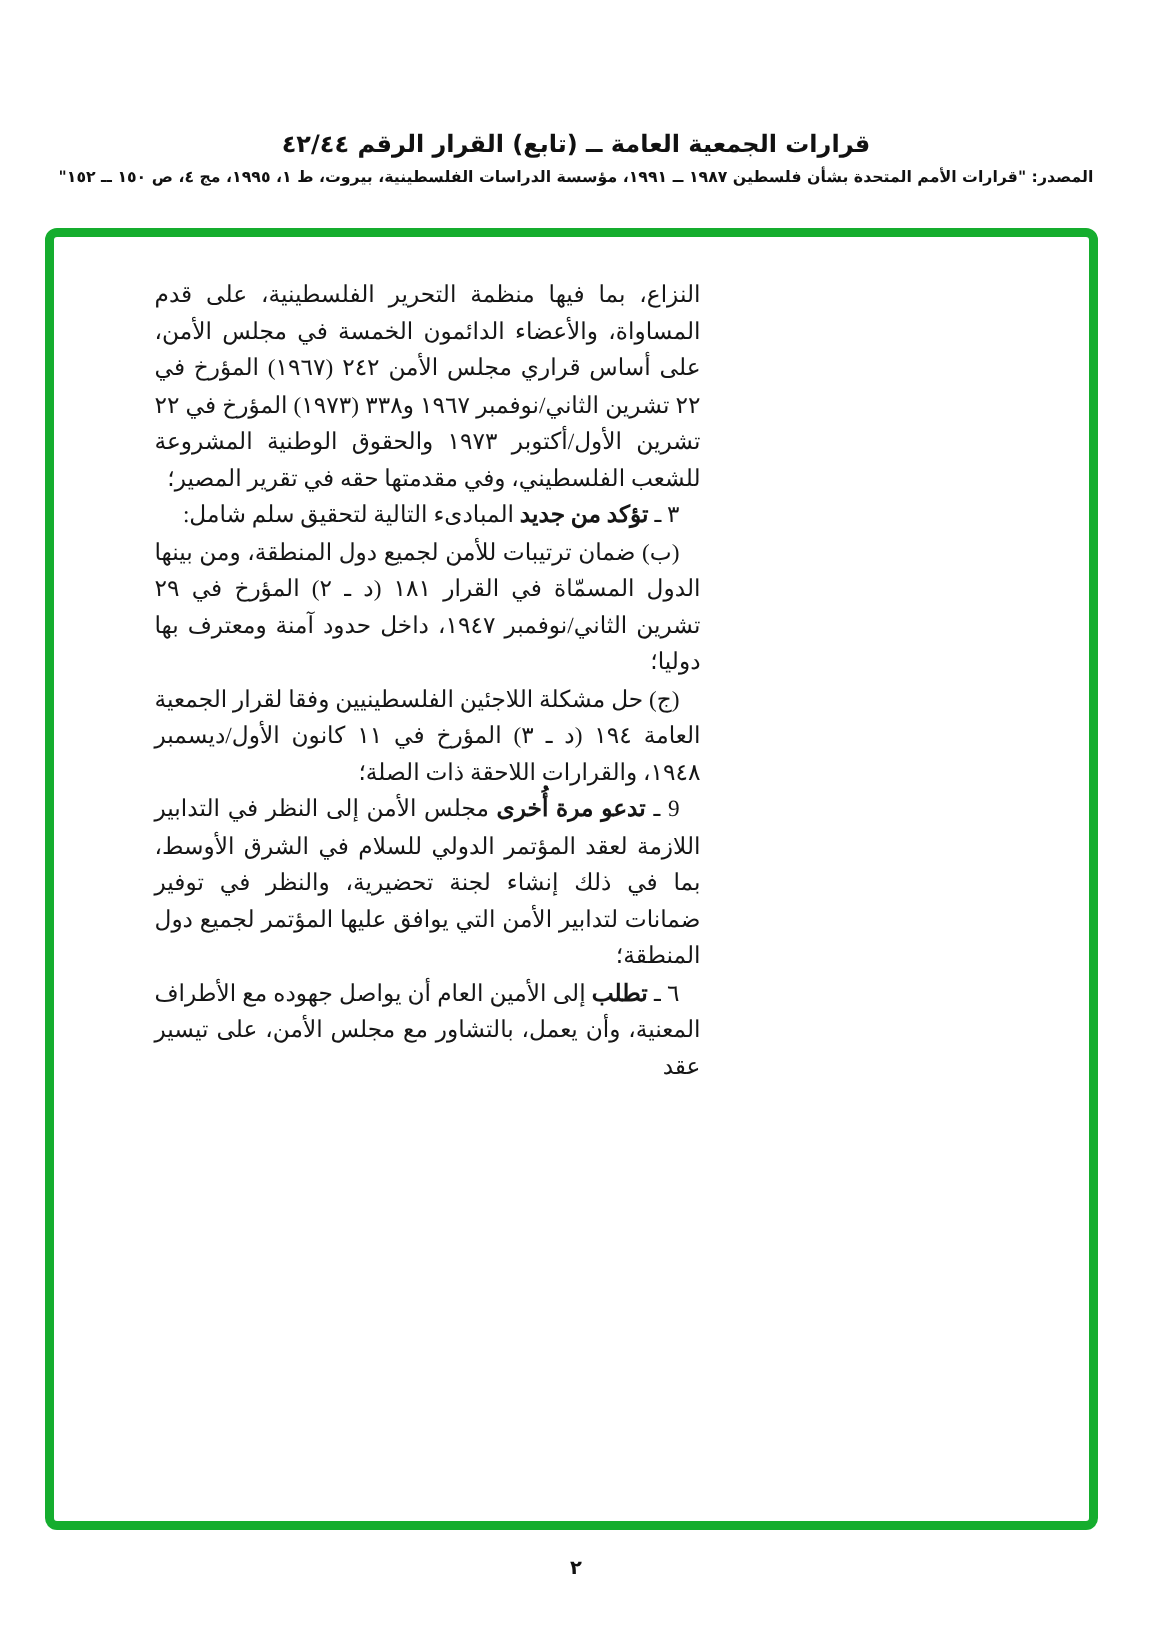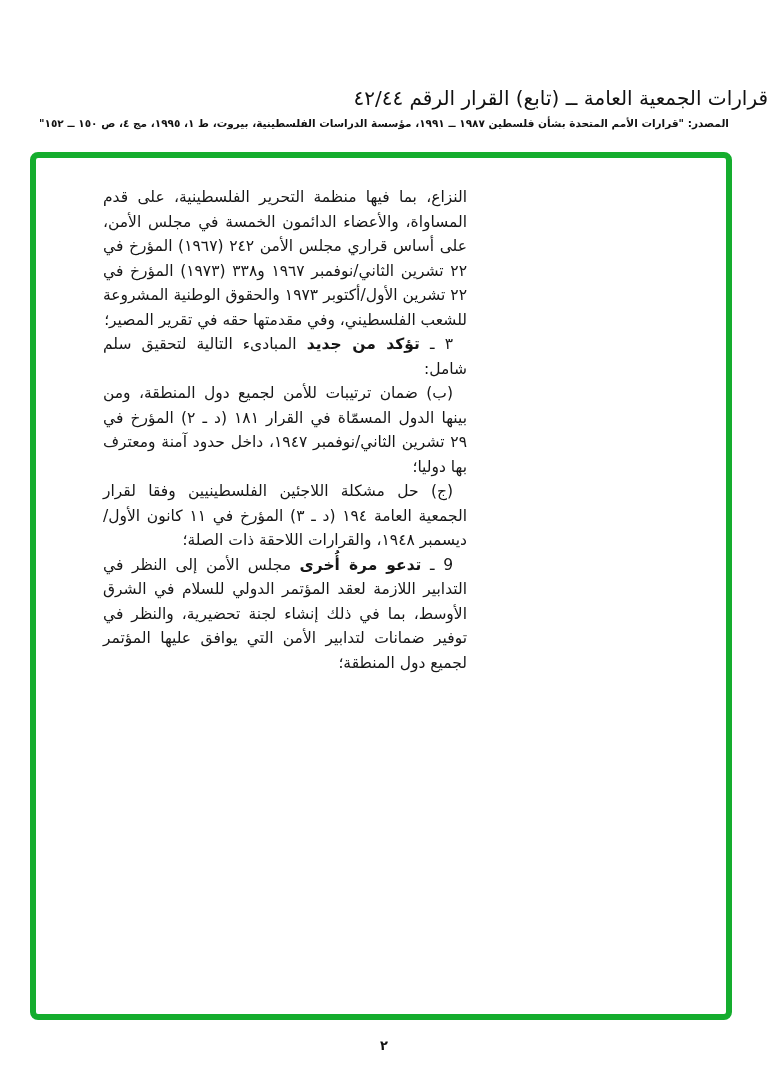--- a/index.html
+++ b/index.html
@@ -11,25 +11,24 @@
     position: relative;
     overflow: hidden;
   }
   .header {
     position: absolute;
     top: 86px; left: 0; right: 0;
     text-align: center;
     direction: rtl;
   }
   .doc-title {
-    font-size: 20px;
-    font-weight: normal;
+    font-size: 16px;
+    font-weight: bold;
     letter-spacing: 0.3px;
     margin: 0;
-    text-align: right;
   }
   .doc-source {
     font-size: 10.5px;
     font-weight: bold;
     margin: 7px 0 0 0;
     white-space: nowrap;
   }
   .doc-frame {
     position: absolute;
     left: 30px; top: 152px;
@@ -65,23 +64,24 @@
   }
 </style>
 </head>
 <body>
 
 <div class="header">
   <div class="doc-title">قرارات الجمعية العامة ــ (تابع) القرار الرقم ٤٢/٤٤</div>
   <div class="doc-source">المصدر: "قرارات الأمم المتحدة بشأن فلسطين ١٩٨٧ ــ ١٩٩١، مؤسسة الدراسات الفلسطينية، بيروت، ط ١، ١٩٩٥، مج ٤، ص ١٥٠ ــ ١٥٢"</div>
 </div>
 
-<div class="doc-frame" style="border-color: rgb(21, 173, 46);">
+<div class="doc-frame" style="border-color: rgb(21, 173, 46); font-family: Liberation Serif, serif;">
   <div class="doc-body">
       <p class="para cont"><span>النزاع، بما فيها منظمة التحرير الفلسطينية، على قدم المساواة، والأعضاء الدائمون الخمسة في مجلس الأمن، على أساس قراري مجلس الأمن ٢٤٢ (١٩٦٧) المؤرخ في ٢٢ تشرين الثاني/نوفمبر ١٩٦٧ و٣٣٨ (١٩٧٣) المؤرخ في ٢٢ تشرين الأول/أكتوبر ١٩٧٣ والحقوق الوطنية المشروعة للشعب الفلسطيني، وفي مقدمتها حقه في تقرير المصير؛</span></p>
       <p class="para num"><span>٣ ـ </span><span class="b">تؤكد من جديد</span><span> المبادىء التالية لتحقيق سلم شامل:</span></p>
       <p class="para sub"><span>(ب) ضمان ترتيبات للأمن لجميع دول المنطقة، ومن بينها الدول المسمّاة في القرار ١٨١ (د ـ ٢) المؤرخ في ٢٩ تشرين الثاني/نوفمبر ١٩٤٧، داخل حدود آمنة ومعترف بها دوليا؛</span></p>
       <p class="para sub"><span>(ج) حل مشكلة اللاجئين الفلسطينيين وفقا لقرار الجمعية العامة ١٩٤ (د ـ ٣) المؤرخ في ١١ كانون الأول/ديسمبر ١٩٤٨، والقرارات اللاحقة ذات الصلة؛</span></p>
       <p class="para num"><span>9 ـ </span><span class="b">تدعو مرة أُخرى</span><span> مجلس الأمن إلى النظر في التدابير اللازمة لعقد المؤتمر الدولي للسلام في الشرق الأوسط، بما في ذلك إنشاء لجنة تحضيرية، والنظر في توفير ضمانات لتدابير الأمن التي يوافق عليها المؤتمر لجميع دول المنطقة؛</span></p>
+      <p class="para num fill"><span>٦ ـ </span><span class="b">تطلب</span><span> إلى الأمين العام أن يواصل جهوده مع الأطراف المعنية، وأن يعمل، بالتشاور مع مجلس الأمن، على تيسير عقد</span></p>
     </div>
 </div>
 
 <div class="page-number">٢</div>
 
 </body></html>

